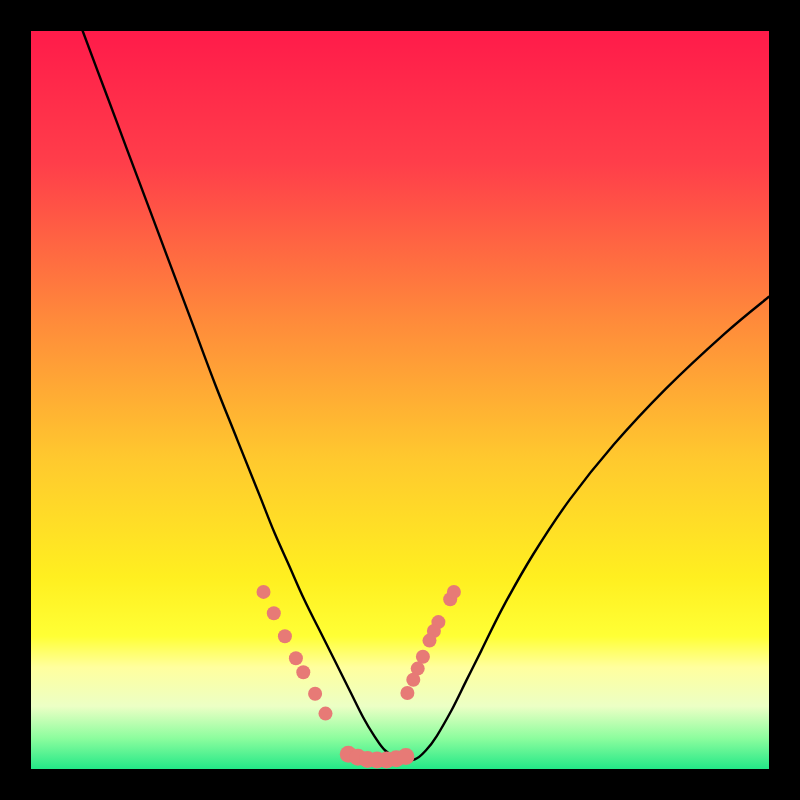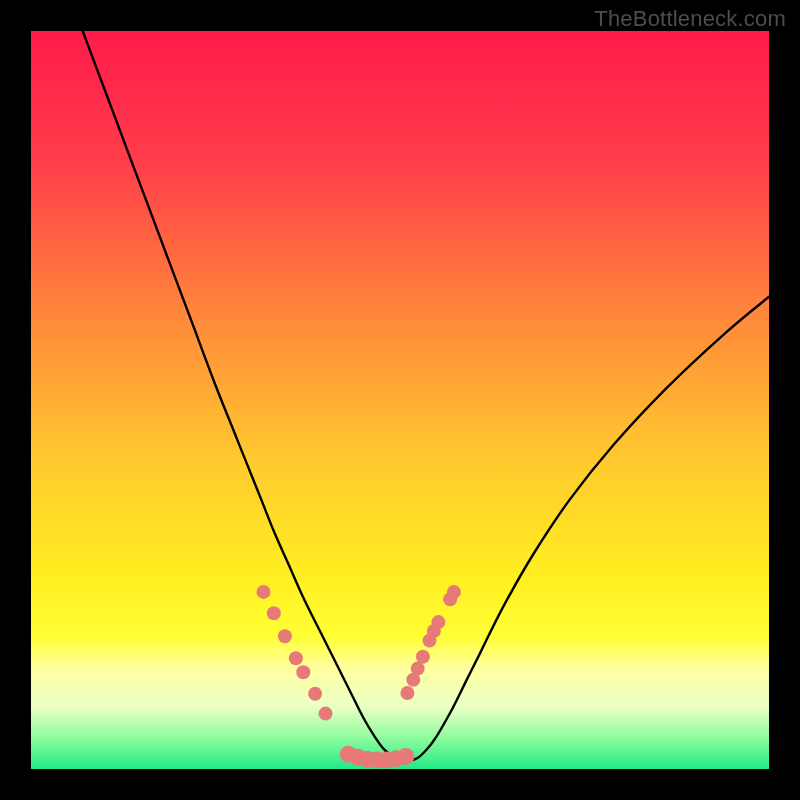--- a/index.html
+++ b/index.html
@@ -47,21 +47,20 @@
     font-size: 22px;
     font-weight: 500;
     letter-spacing: 0.2px;
   }
 </style>
 </head>
 <body>
 
 <div class="frame">
 
-  <div class="attribution">TheBottleneck.com</div>
 
   <div class="plot">
 
     <svg class="gradient-bg" viewBox="0 0 738 738" preserveAspectRatio="none">
       <defs>
         <linearGradient id="bg-grad" x1="0" y1="0" x2="0" y2="1">
             <stop offset="0.0%" stop-color="#ff1b4a"></stop>
             <stop offset="18.0%" stop-color="#ff3e4a"></stop>
             <stop offset="40.0%" stop-color="#ff8d3a"></stop>
             <stop offset="58.0%" stop-color="#ffc92e"></stop>

